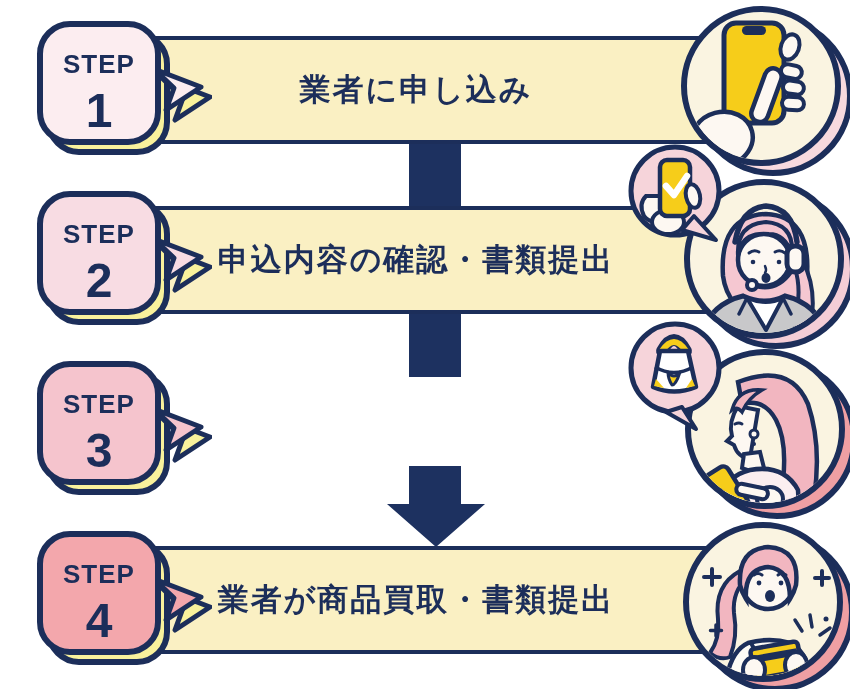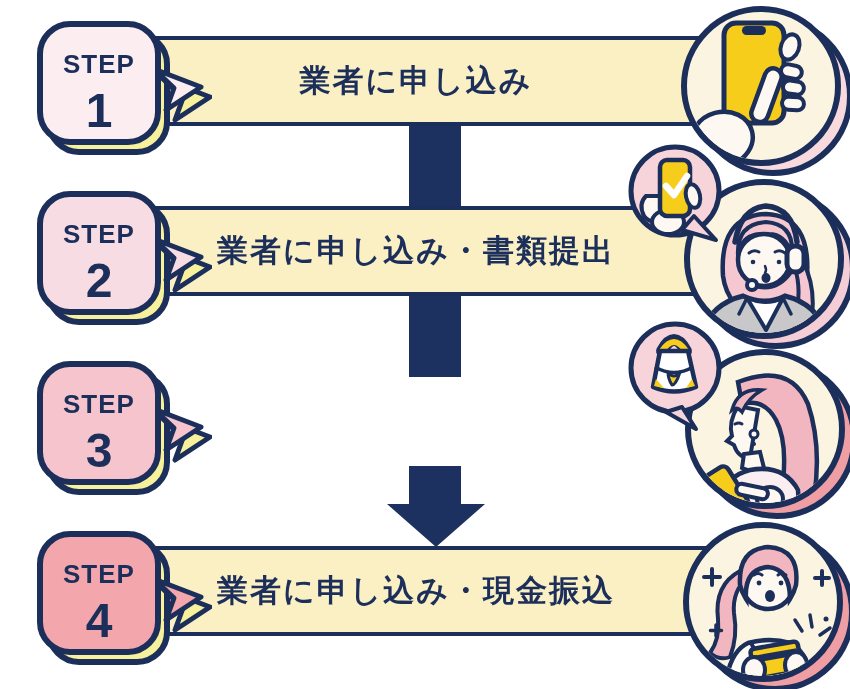--- a/index.html
+++ b/index.html
@@ -2,21 +2,21 @@
 <html><head>
 <meta charset="utf-8">
 <style>
   html,body{margin:0;padding:0;background:#ffffff;}
   .stage{
     position:relative;width:850px;height:689px;background:#ffffff;overflow:hidden;
     font-family:"Liberation Sans","DejaVu Sans",sans-serif;
   }
   .arrows{position:absolute;left:0;top:0;z-index:1;}
   .banner{
-    position:absolute;left:150px;width:596px;height:90px;
+    position:absolute;left:150px;width:596px;height:108px;
     background:#faf0c3;border:4px solid #1c2e5a;box-sizing:border-box;
     display:flex;align-items:center;justify-content:center;
     padding-right:64px;z-index:2;
   }
   .banner-text{
     font-size:31px;font-weight:800;color:#1c2e5a;letter-spacing:2px;white-space:nowrap;
   }
   .badge{position:absolute;left:27px;z-index:3;}
   .circle{position:absolute;z-index:4;}
   .bubble{position:absolute;z-index:5;}
@@ -65,21 +65,21 @@
         <ellipse cx="112" cy="44" rx="9" ry="13" transform="rotate(20 112 44)" fill="#fdf8f2" stroke="#1c2e5a" stroke-width="4"></ellipse>
         <rect x="103" y="62" width="21" height="13" rx="6.5" transform="rotate(12 113 68)" fill="#fdf8f2" stroke="#1c2e5a" stroke-width="4"></rect>
         <rect x="105" y="78" width="21" height="13" rx="6.5" transform="rotate(8 115 84)" fill="#fdf8f2" stroke="#1c2e5a" stroke-width="4"></rect>
         <rect x="104" y="94" width="22" height="13" rx="6.5" transform="rotate(4 115 100)" fill="#fdf8f2" stroke="#1c2e5a" stroke-width="4"></rect>
         <rect x="80" y="64" width="17" height="56" rx="8.5" transform="rotate(20 88 92)" fill="#fdf8f2" stroke="#1c2e5a" stroke-width="4.5"></rect>
       </g>
     </g>
   </svg>
 
   <div class="banner" style="top:206px">
-    <span class="banner-text">業者に申し込み・書類提出</span>
+    <span class="banner-text">申込内容の確認・書類提出</span>
   </div>
 
   <svg class="badge" style="top:187px" width="185" height="148" viewBox="0 0 185 148">
     <g transform="translate(9,10)">
       <rect x="13" y="7" width="118" height="118" rx="30" fill="#f8f19c" stroke="#1c2e5a" stroke-width="6"></rect>
       <path d="M127,52 L174,70 L139,93 L147,71 Z" fill="#f8f19c" stroke="#1c2e5a" stroke-width="5" stroke-linejoin="round"></path>
     </g>
     <path d="M127,52 L174,70 L139,93 L147,71 Z" stroke="#1c2e5a" stroke-width="5" stroke-linejoin="round" fill="#f8dce3"></path>
     <rect x="13" y="7" width="118" height="118" rx="30" stroke="#1c2e5a" stroke-width="6" fill="#f8dce3"></rect>
     <text class="t-step" x="72" y="56" text-anchor="middle">STEP</text>
@@ -177,21 +177,21 @@
       <path d="M42,36 Q54,18 66,36" fill="none" stroke="#f6cd1a" stroke-width="6" stroke-linecap="round"></path>
       <path d="M33,72 L40,36 L68,36 L76,72 Q54,81 33,72 Z" fill="#ffffff" stroke="#1c2e5a" stroke-width="4.5" stroke-linejoin="round"></path>
       <path d="M35,52 Q54,63 73,52" fill="none" stroke="#1c2e5a" stroke-width="3.5"></path>
       <path d="M48,57 Q54,65 60,57 Q56,70 52,70 Q48,64 48,57 Z" fill="#f6cd1a" stroke="#1c2e5a" stroke-width="3" stroke-linejoin="round"></path>
       <path d="M36,64 L44,73 L34,71 Z" fill="#f6cd1a"></path>
       <path d="M72,64 L66,73 L75,71 Z" fill="#f6cd1a"></path>
     </g>
   </svg>
 
   <div class="banner" style="top:546px">
-    <span class="banner-text">業者に申し込み・現金振込</span>
+    <span class="banner-text">業者が商品買取・書類提出</span>
   </div>
 
   <svg class="badge" style="top:527px" width="185" height="148" viewBox="0 0 185 148">
     <g transform="translate(9,10)">
       <rect x="13" y="7" width="118" height="118" rx="30" fill="#f8f19c" stroke="#1c2e5a" stroke-width="6"></rect>
       <path d="M127,52 L174,70 L139,93 L147,71 Z" fill="#f8f19c" stroke="#1c2e5a" stroke-width="5" stroke-linejoin="round"></path>
     </g>
     <path d="M127,52 L174,70 L139,93 L147,71 Z" stroke="#1c2e5a" stroke-width="5" stroke-linejoin="round" fill="#f3a7ac"></path>
     <rect x="13" y="7" width="118" height="118" rx="30" stroke="#1c2e5a" stroke-width="6" fill="#f3a7ac"></rect>
     <text class="t-step" x="72" y="56" text-anchor="middle">STEP</text>

